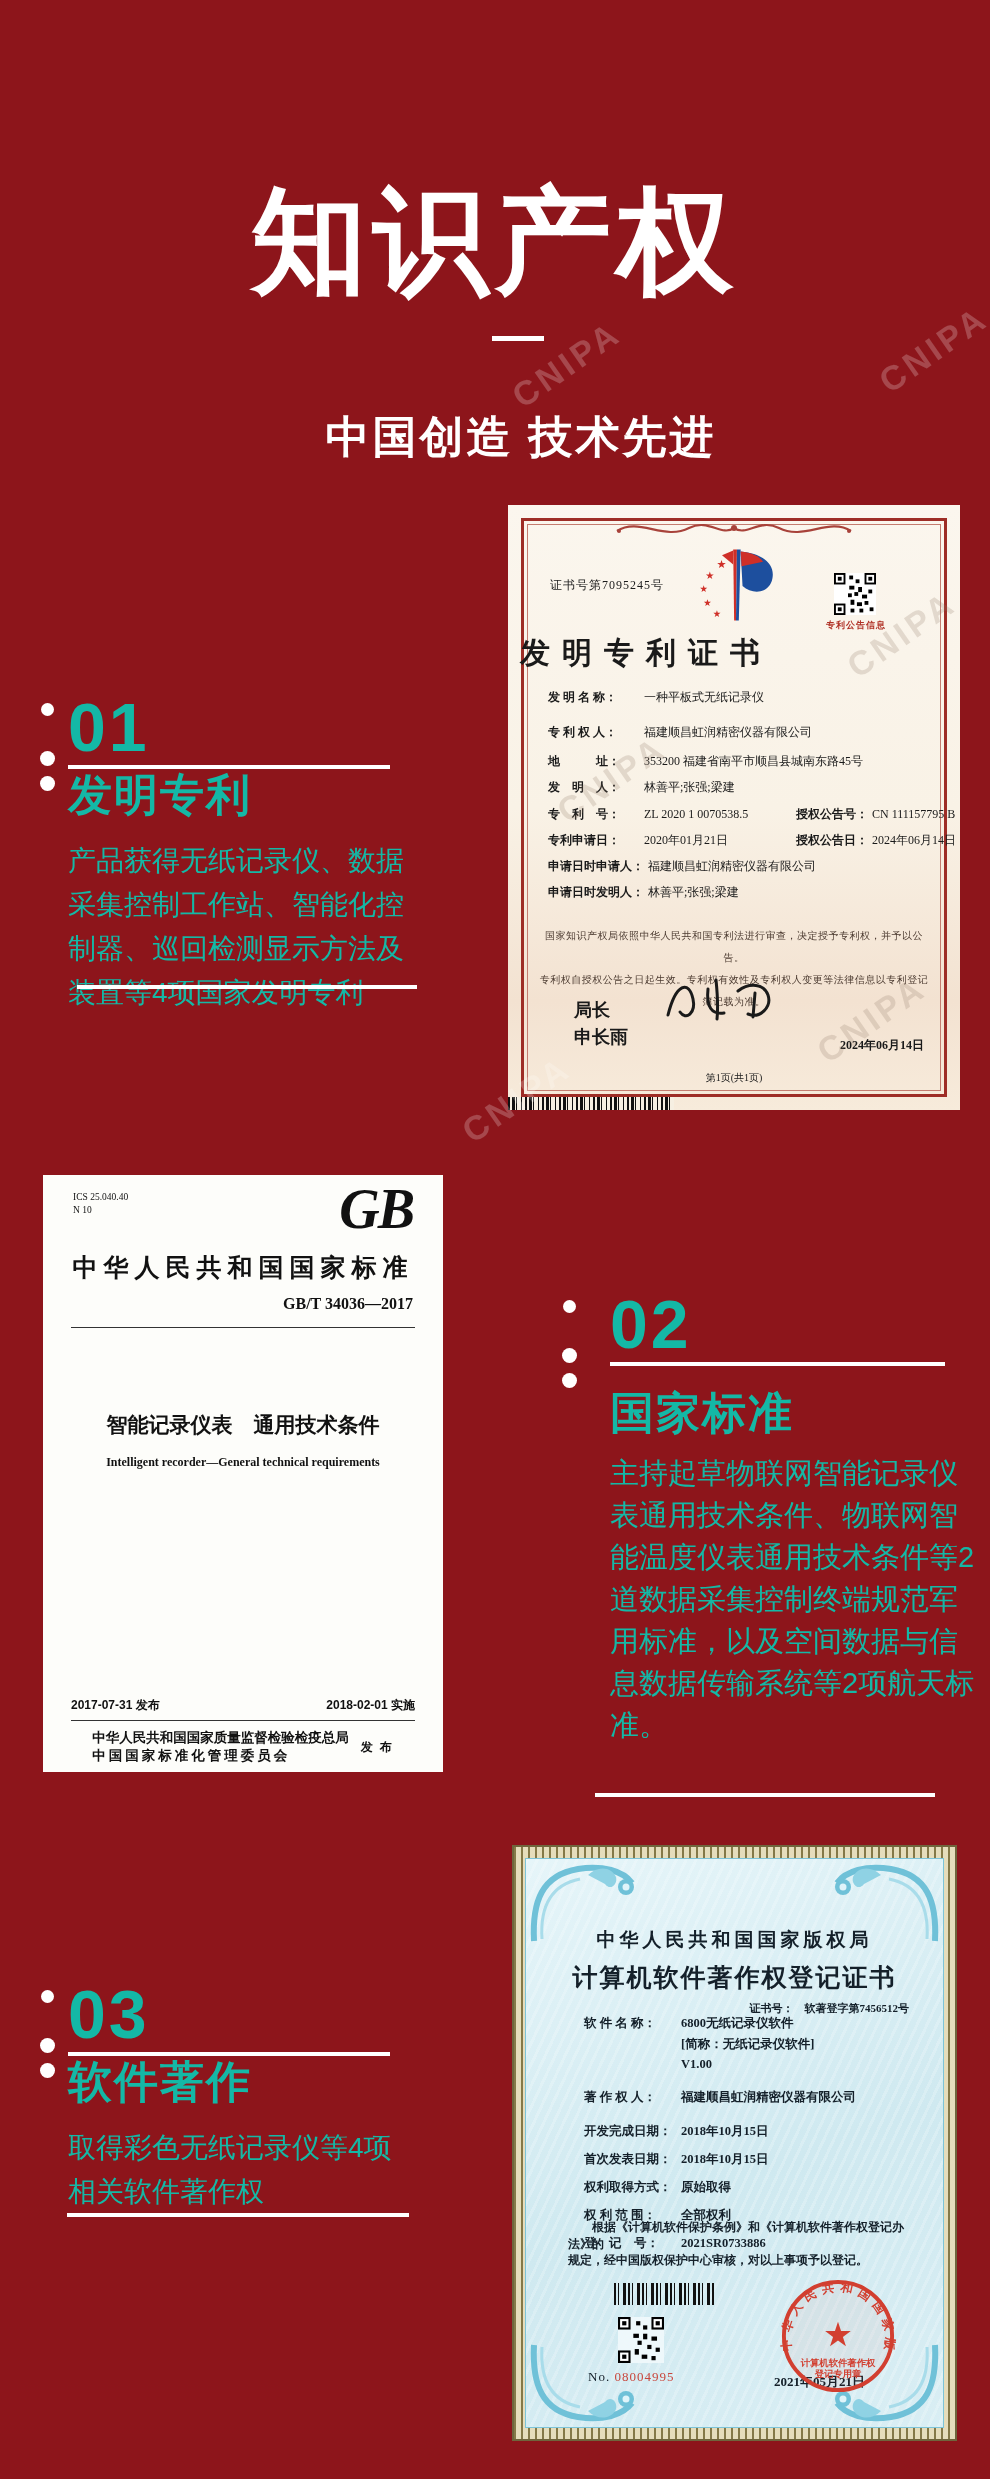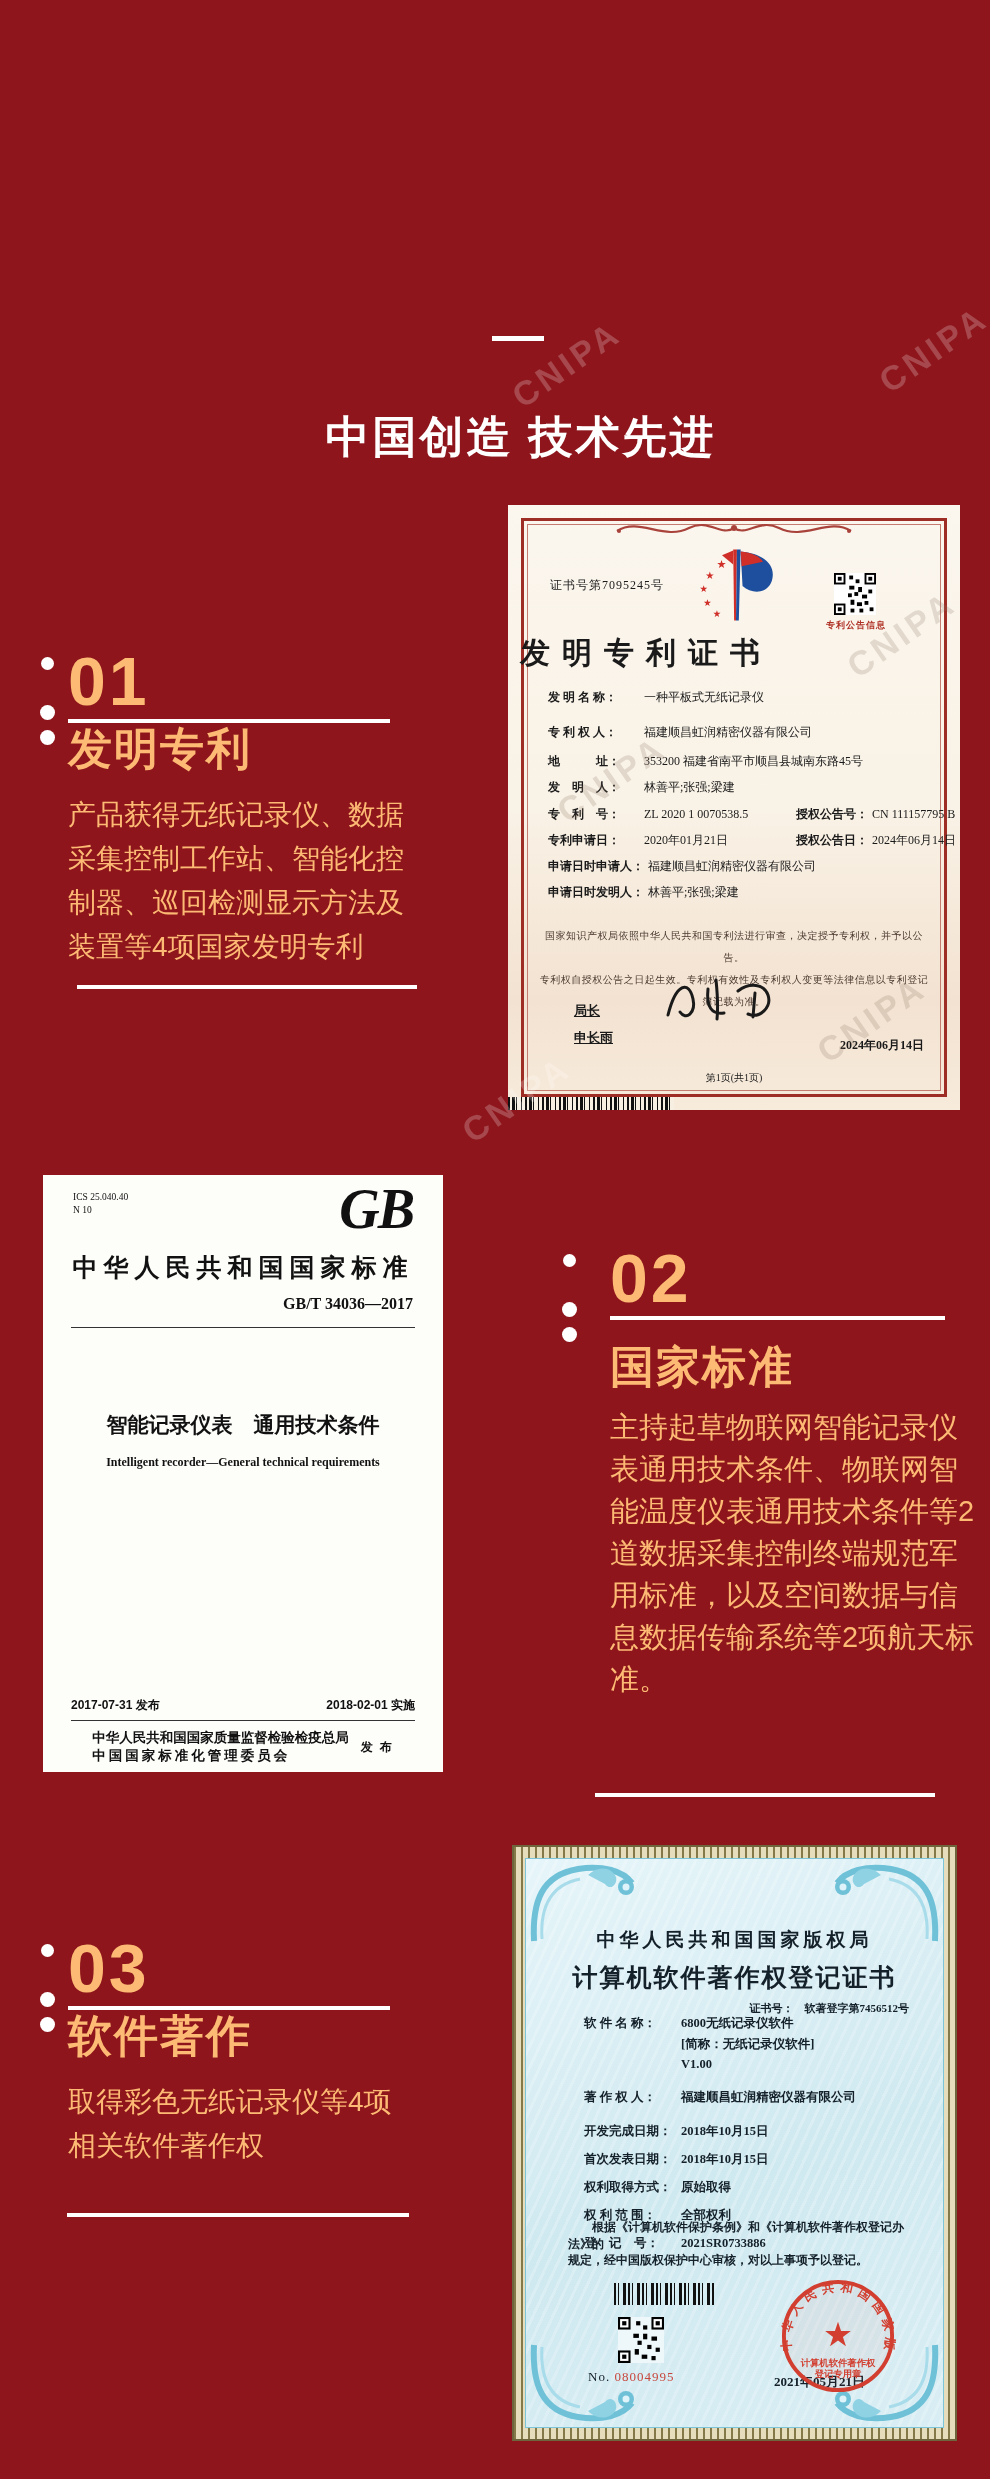--- a/index.html
+++ b/index.html
@@ -7,21 +7,21 @@
   #page{position:relative;width:990px;height:2479px;background:#8D151B;overflow:hidden;}
 
   
   .title{position:absolute;top:172px;left:0;width:990px;text-align:center;color:#fff;
          font-size:116px;font-weight:800;letter-spacing:6px;line-height:1.2;}
   .hdash{position:absolute;top:336px;left:492px;width:52px;height:5px;background:#fff;}
   .subtitle{position:absolute;top:408px;left:26px;width:990px;text-align:center;color:#fff;
             font-size:44px;font-weight:700;letter-spacing:3px;}
 
   
-  .sec{position:absolute;color:#fdba74;}
+  .sec{position:absolute;color:#14b8a6;margin-top:46px;}
   #s1{left:40px;top:645px;width:430px;height:330px;}
   #s2{left:562px;top:1242px;width:410px;height:560px;}
   #s3{left:40px;top:1932px;width:430px;height:260px;}
   .dot{position:absolute;border-radius:50%;background:#fff;}
   .dot1{left:1px;top:12px;width:13px;height:13px;}
   .dot2{left:0;top:60px;width:15px;height:15px;}
   .dot3{left:0;top:85px;width:15px;height:15px;}
   .num{position:absolute;left:28px;top:0;font-size:68px;font-weight:800;line-height:72px;letter-spacing:3px;}
   .numrule{position:absolute;left:28px;top:74px;height:4px;background:#fff;width:322px;}
   #s2 .num,#s2 .numrule,#s2 .heading,#s2 .para{left:48px;}
@@ -63,21 +63,21 @@
   .p-row:nth-of-type(5){top:117px;}
   .p-row:nth-of-type(6){top:143px;}
   .p-row:nth-of-type(7){top:169px;}
   .p-row:nth-of-type(8){top:195px;}
   .p-lab{display:inline-block;min-width:96px;font-weight:700;}
   .p-lab.wide{min-width:0;margin-right:4px;}
   .p-col2{position:absolute;left:248px;}
   .p-col2 .p-lab{min-width:0;margin-right:4px;}
   .p-legal{position:absolute;top:420px;left:28px;width:396px;text-align:center;
            font-size:10px;line-height:22px;color:#4c3b31;letter-spacing:0.5px;}
-  .p-dir{position:absolute;left:66px;top:492px;font-size:13px;font-weight:700;line-height:27px;text-decoration:underline;}
+  .p-dir{position:absolute;left:66px;top:492px;font-size:18px;font-weight:700;line-height:27px;}
   .p-sign{position:absolute;left:148px;top:462px;}
   .p-date{position:absolute;right:36px;top:532px;font-size:12px;font-weight:700;}
   .p-page{position:absolute;top:566px;left:0;width:452px;text-align:center;font-size:10px;}
   .p-barcode{position:absolute;left:0;top:592px;width:166px;height:13px;background-color:#f6efe2;
      background-image:repeating-linear-gradient(90deg,#111 0 2px,transparent 2px 4px,#111 4px 7px,
      transparent 7px 8px,#111 8px 9px,transparent 9px 13px,#111 13px 14px,transparent 14px 17px);}
 
   
   #gb{position:absolute;left:43px;top:1175px;width:400px;height:597px;background:#fdfdfa;
       color:#111;font-family:"Liberation Serif",serif;}
@@ -137,20 +137,21 @@
   .sw-no{position:absolute;left:62px;top:510px;font-size:13px;letter-spacing:1px;}
   .sw-no .red{color:#c8473d;}
   .sw-date{position:absolute;left:248px;top:514px;font-size:13px;font-weight:700;}
   .sw-seal{position:absolute;left:253px;top:418px;}
 </style>
 </head>
 <body>
 
 <div id="page">
 
+  <div class="title">知识产权</div>
   <div class="hdash"></div>
   <div class="subtitle">中国创造  技术先进</div>
 
   <div class="sec" id="s1">
     <span class="dot dot1"></span>
     <span class="dot dot2"></span>
     <span class="dot dot3"></span>
     <div class="num">01</div>
     <div class="numrule"></div>
     <div class="heading">发明专利</div>

